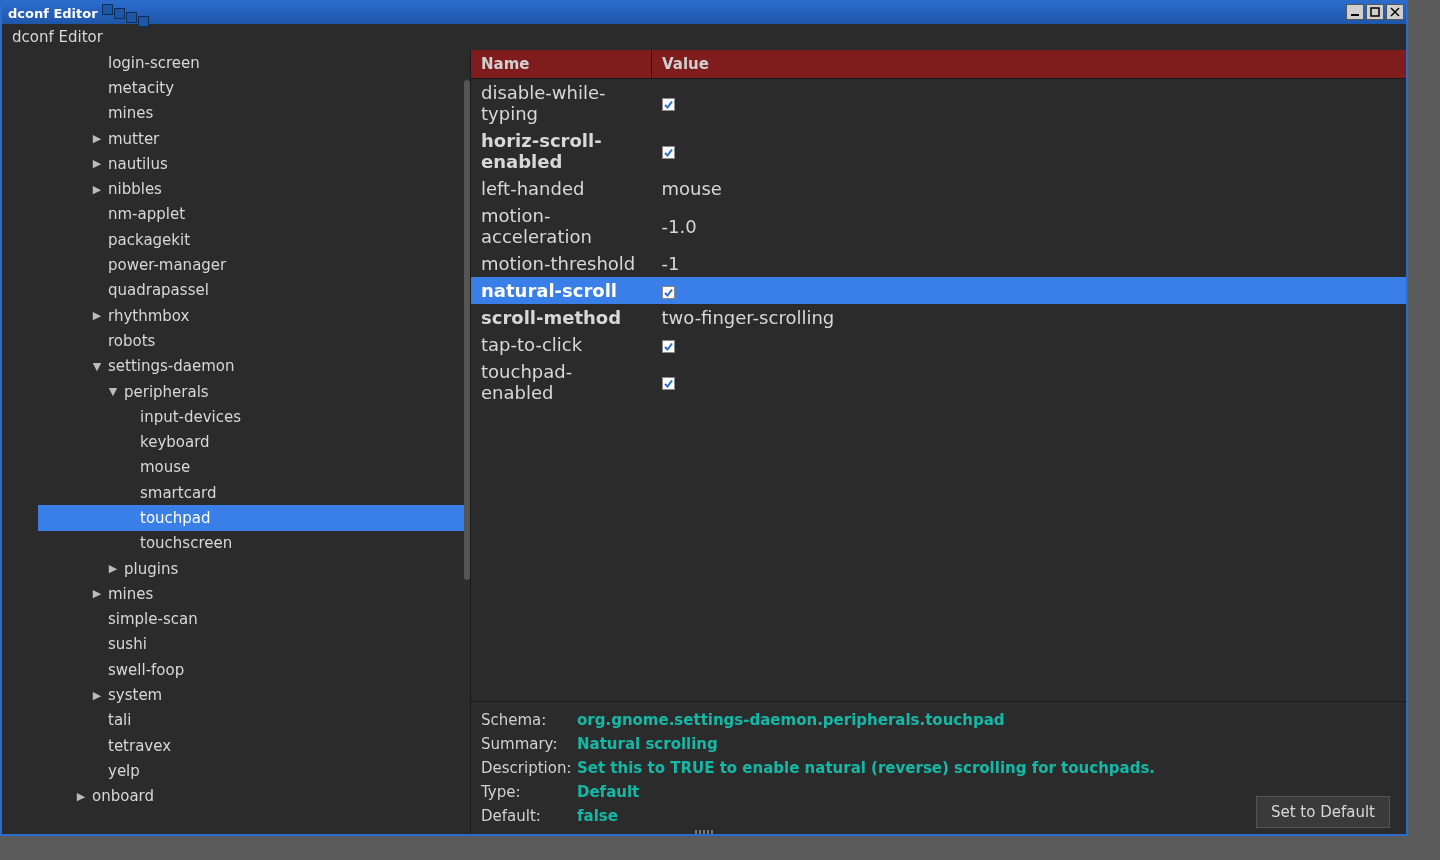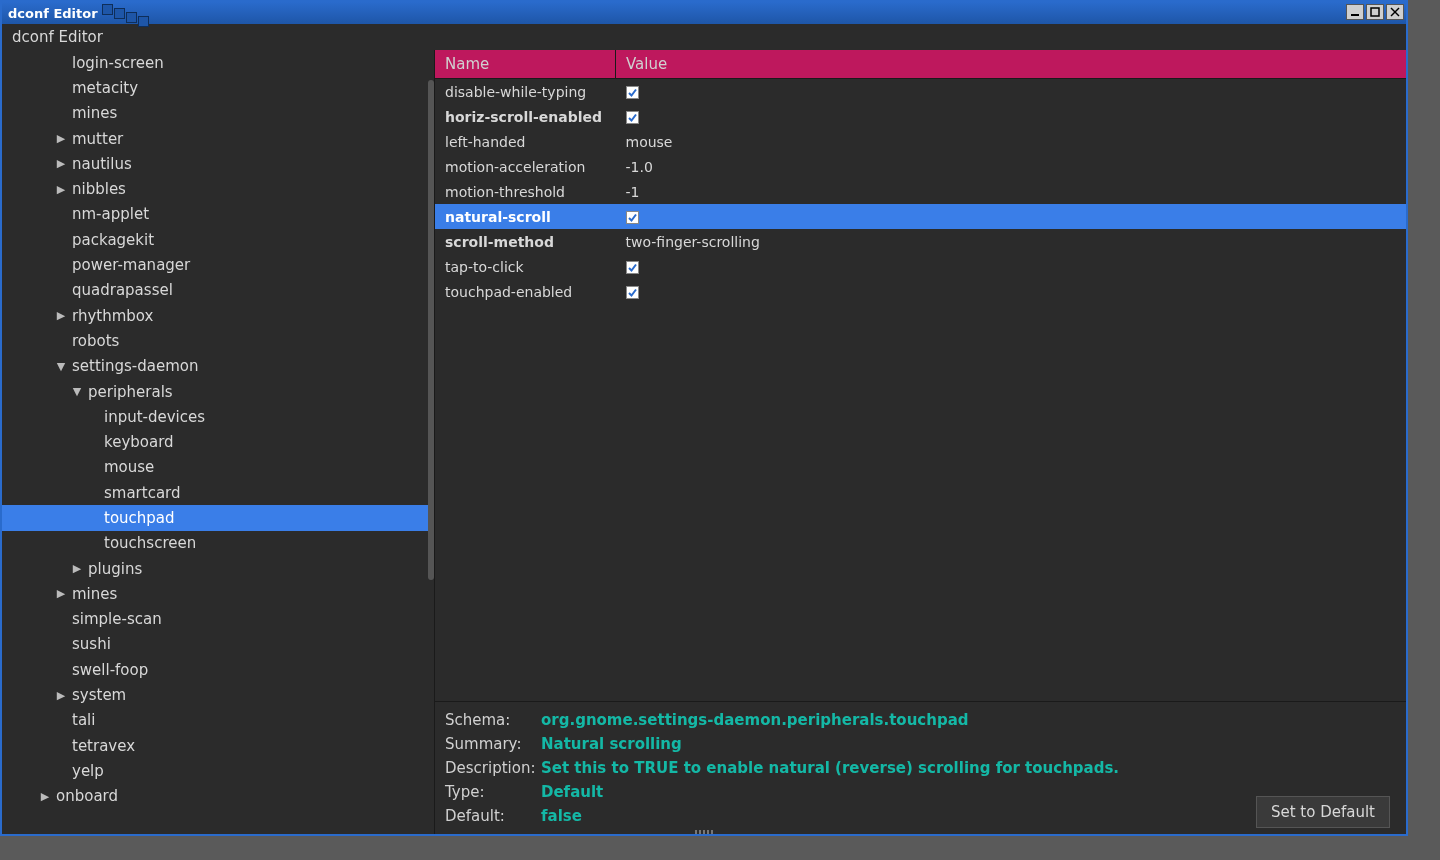--- a/index.html
+++ b/index.html
@@ -74,20 +74,21 @@
     align-items: center;
     padding-left: 10px;
     color: #d8d8d8;
     font-size: 15px;
     background: #2b2b2b;
   }
   
   .content {
     display: flex;
     height: calc(100% - 22px - 26px);
+    margin-left: 36px;
   }
   .sidebar {
     width: 432px;
     border-right: 1px solid #1a1a1a;
     background: #2b2b2b;
     position: relative;
     overflow: hidden;
   }
   .tree {
     position: absolute;
@@ -141,32 +142,32 @@
     flex: 1;
     overflow: hidden;
     position: relative;
   }
   .table {
     width: 100%;
     border-collapse: collapse;
   }
   .table thead th {
     text-align: left;
-    font-weight: normal;
+    font-weight: bold;
     color: #d0d0d0;
-    background: #be185d;
+    background: #7f1d1d;
     border-bottom: 1px solid #1a1a1a;
     border-right: 1px solid #1a1a1a;
     padding: 5px 10px;
     font-size: 15px;
   }
   .table thead th:last-child { border-right: none; }
   .table tbody td {
     padding: 3px 10px;
-    font-size: 14px;
+    font-size: 18px;
     height: 19px;
   }
   .table tbody tr.selected td {
     background: #3a7ee8;
     color: #ffffff;
   }
   .bold { font-weight: bold; }
   .col-name { width: 160px; }
   .col-value { }
   .checkbox {

